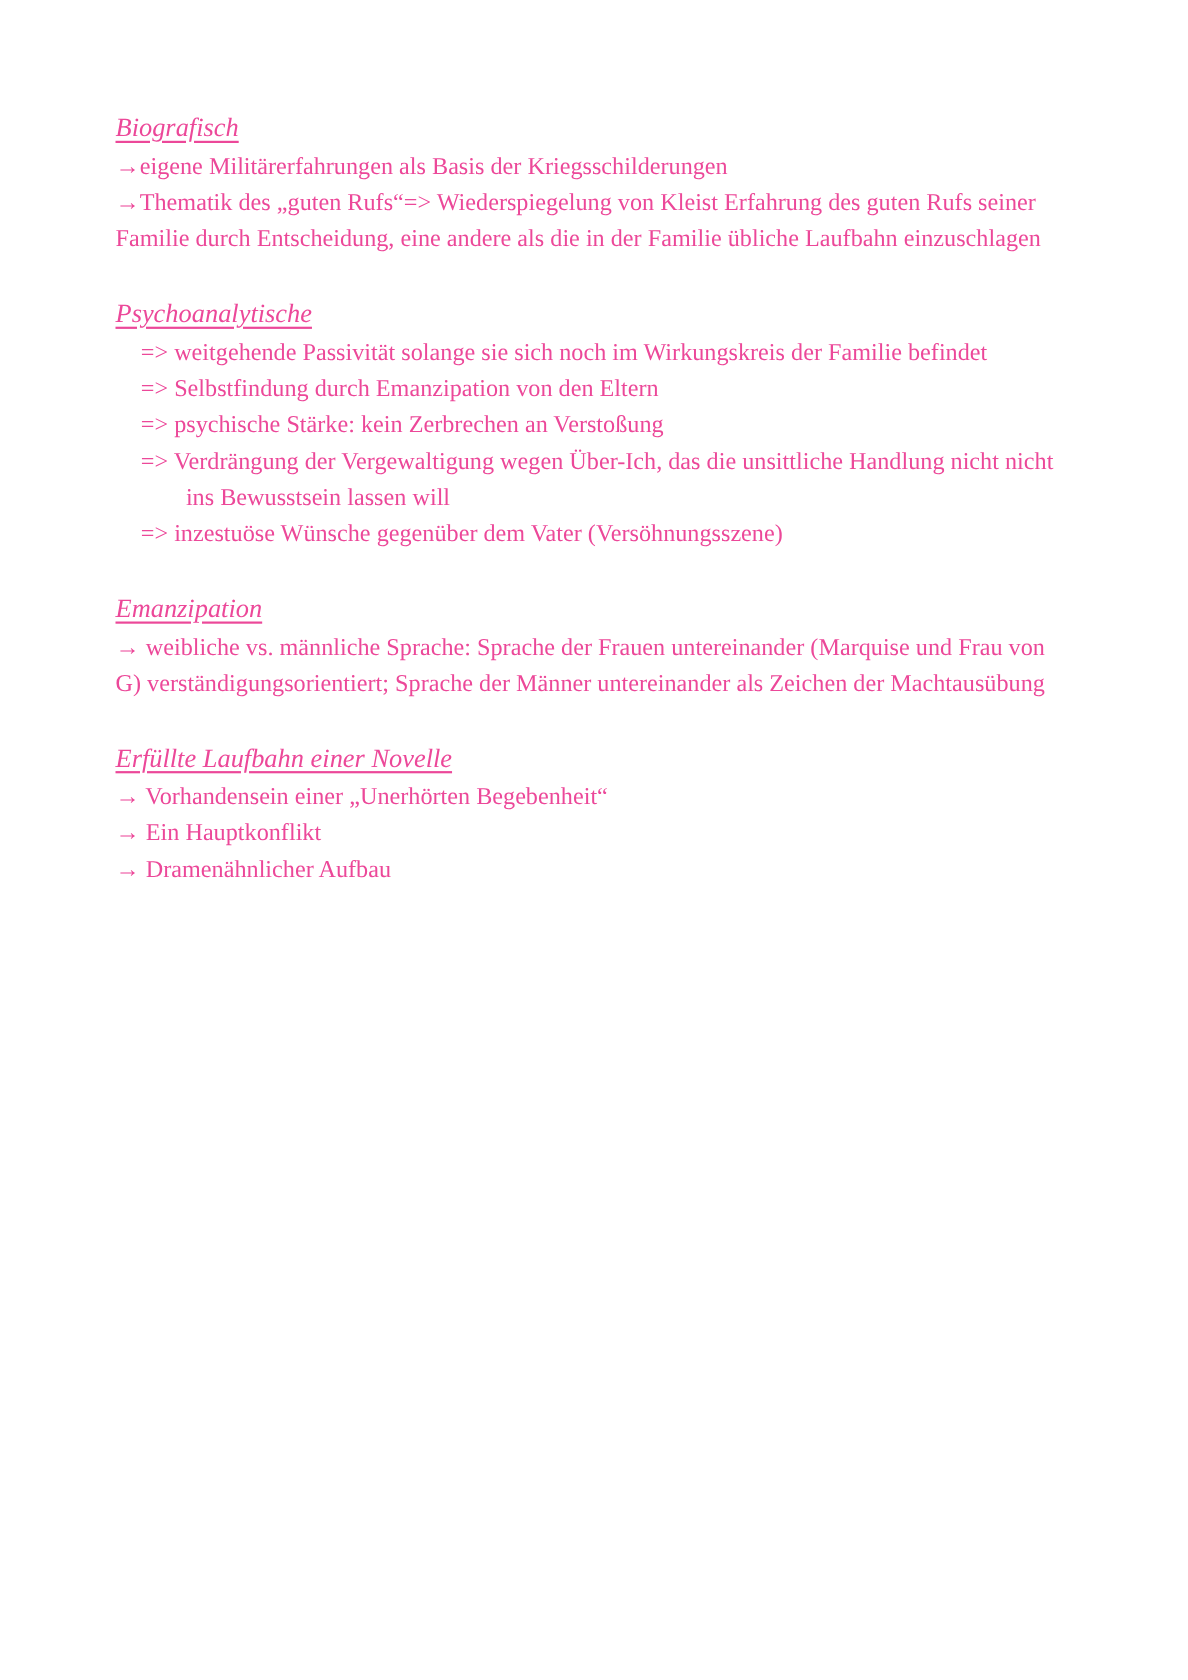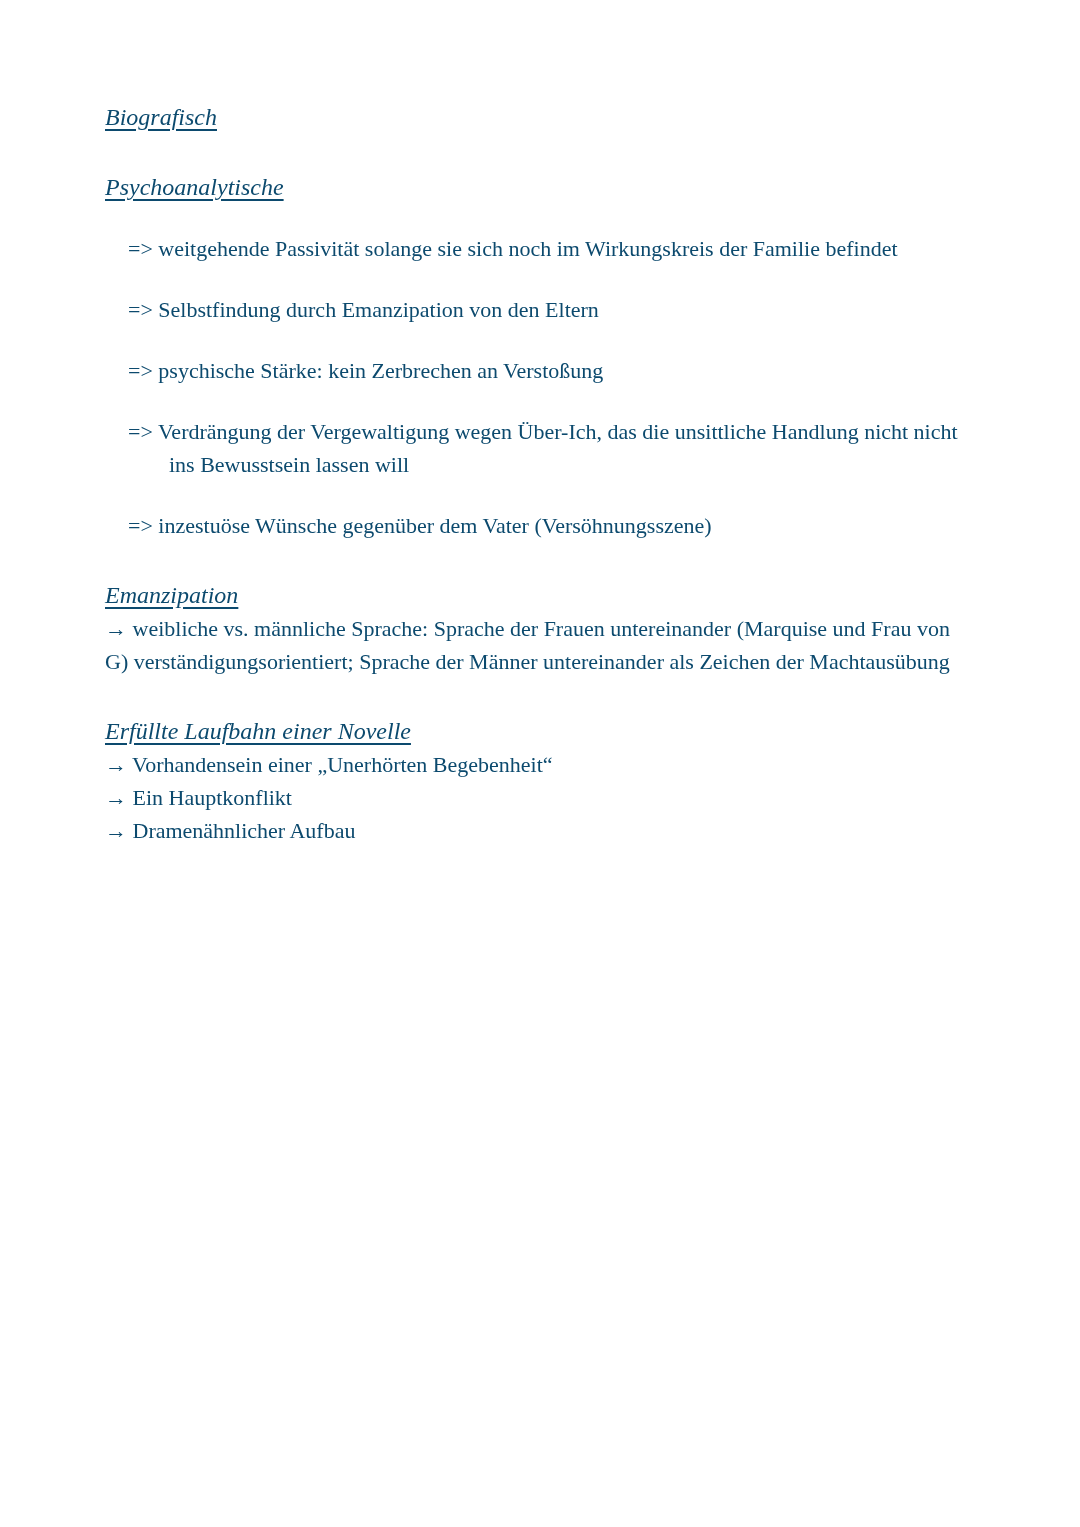--- a/index.html
+++ b/index.html
@@ -9,21 +9,21 @@
     background: #ffffff;
   }
   .page {
     position: relative;
     width: 1080px;
     min-height: 1527px;
     margin: 0 auto;
     background: #ffffff;
     box-sizing: border-box;
     padding: 100px 112px 60px 105px;
-    color: #0c4a6e;
+    color: #ec4899;
     font-family: "Liberation Serif", "DejaVu Serif", serif;
     font-size: 22px;
     line-height: 33px;
     -webkit-font-smoothing: antialiased;
   }
   .doc-section {
     margin: 0 0 36px 0;
   }
   .section-heading {
     font-size: 24px;
@@ -38,30 +38,31 @@
     margin: 0;
   }
   .item-arrow {
     
     padding-left: 0;
   }
   .item-sub {
     
     padding-left: 64px;
     text-indent: -41px;
-    margin-top: 28px;
   }
 </style>
 </head>
 <body>
 
 <main class="page">
   <div>
       <section class="doc-section">
         <h2 class="section-heading">Biografisch</h2>
+        <p class="item item-arrow">→eigene Militärerfahrungen als Basis der Kriegsschilderungen</p>
+        <p class="item item-arrow">→Thematik des „guten Rufs“=&gt; Wiederspiegelung von Kleist Erfahrung des guten Rufs seiner Familie durch Entscheidung, eine andere als die in der Familie übliche Laufbahn einzuschlagen</p>
       </section>
       <section class="doc-section">
         <h2 class="section-heading">Psychoanalytische</h2>
         <p class="item item-sub">=&gt; weitgehende Passivität solange sie sich noch im Wirkungskreis der Familie befindet</p>
         <p class="item item-sub">=&gt; Selbstfindung durch Emanzipation von den Eltern</p>
         <p class="item item-sub">=&gt; psychische Stärke: kein Zerbrechen an Verstoßung</p>
         <p class="item item-sub">=&gt; Verdrängung der Vergewaltigung wegen Über-Ich, das die unsittliche Handlung nicht nicht ins Bewusstsein lassen will</p>
         <p class="item item-sub">=&gt; inzestuöse Wünsche gegenüber dem Vater (Versöhnungsszene)</p>
       </section>
       <section class="doc-section">

